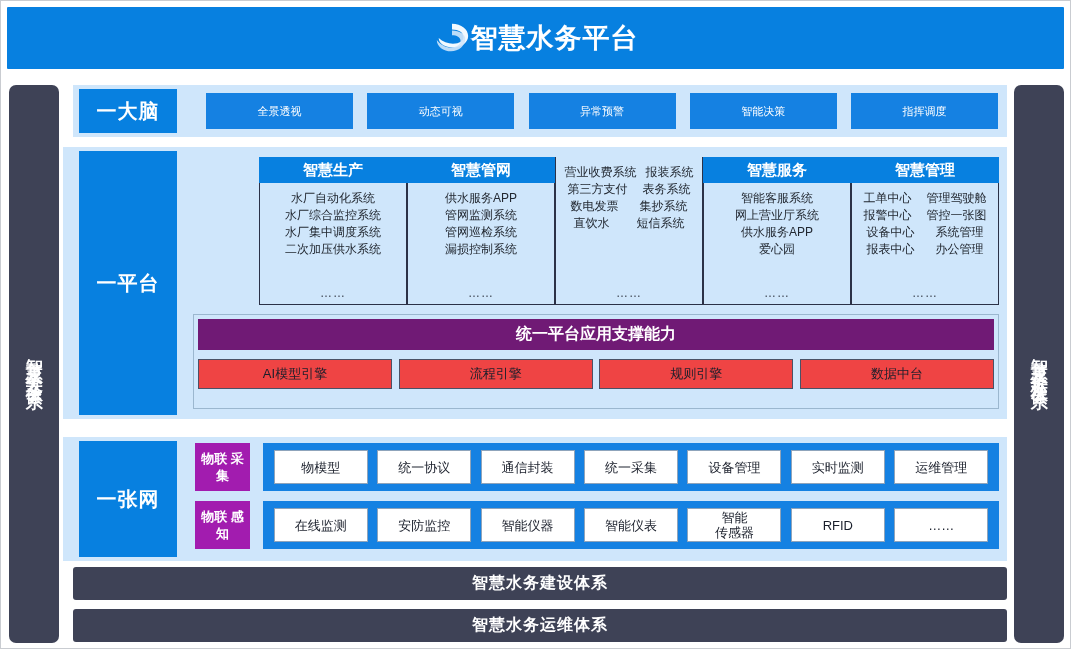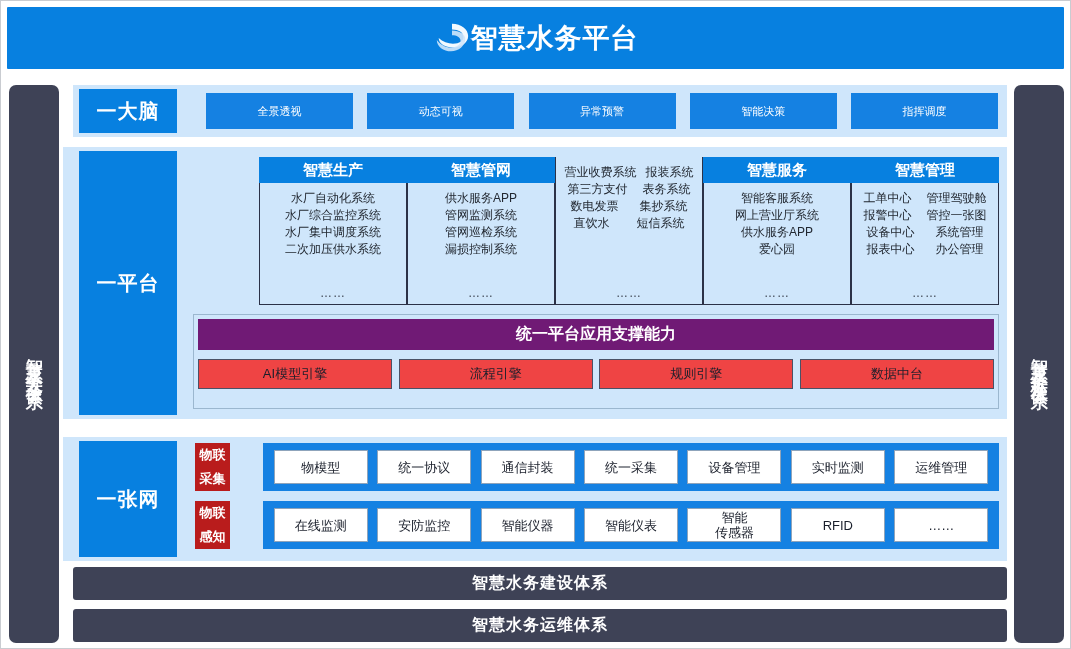--- a/index.html
+++ b/index.html
@@ -226,31 +226,31 @@
     justify-content: center;
   }
 
   
   #net-band  { left: 62px;  top: 436px; width: 944px; height: 124px; }
   #net-label { left: 78px;  top: 440px; width: 98px;  height: 116px; }
 
   .net-side-tag {
     position: absolute;
     left: 194px;
-    width: 35px;
+    width: 55px;
     height: 48px;
-    background: #b91c1c;
+    background: #a21caf;
     color: #ffffff;
     font-size: 13px;
     font-weight: bold;
     display: flex;
     align-items: center;
     justify-content: center;
     text-align: center;
-    line-height: 24px;
+    line-height: 17px;
   }
   #tag-collect { top: 442px; }
   #tag-sense   { top: 500px; }
 
   .net-row {
     position: absolute;
     left: 262px;
     width: 736px;
     height: 48px;
     background: #1581e2;

